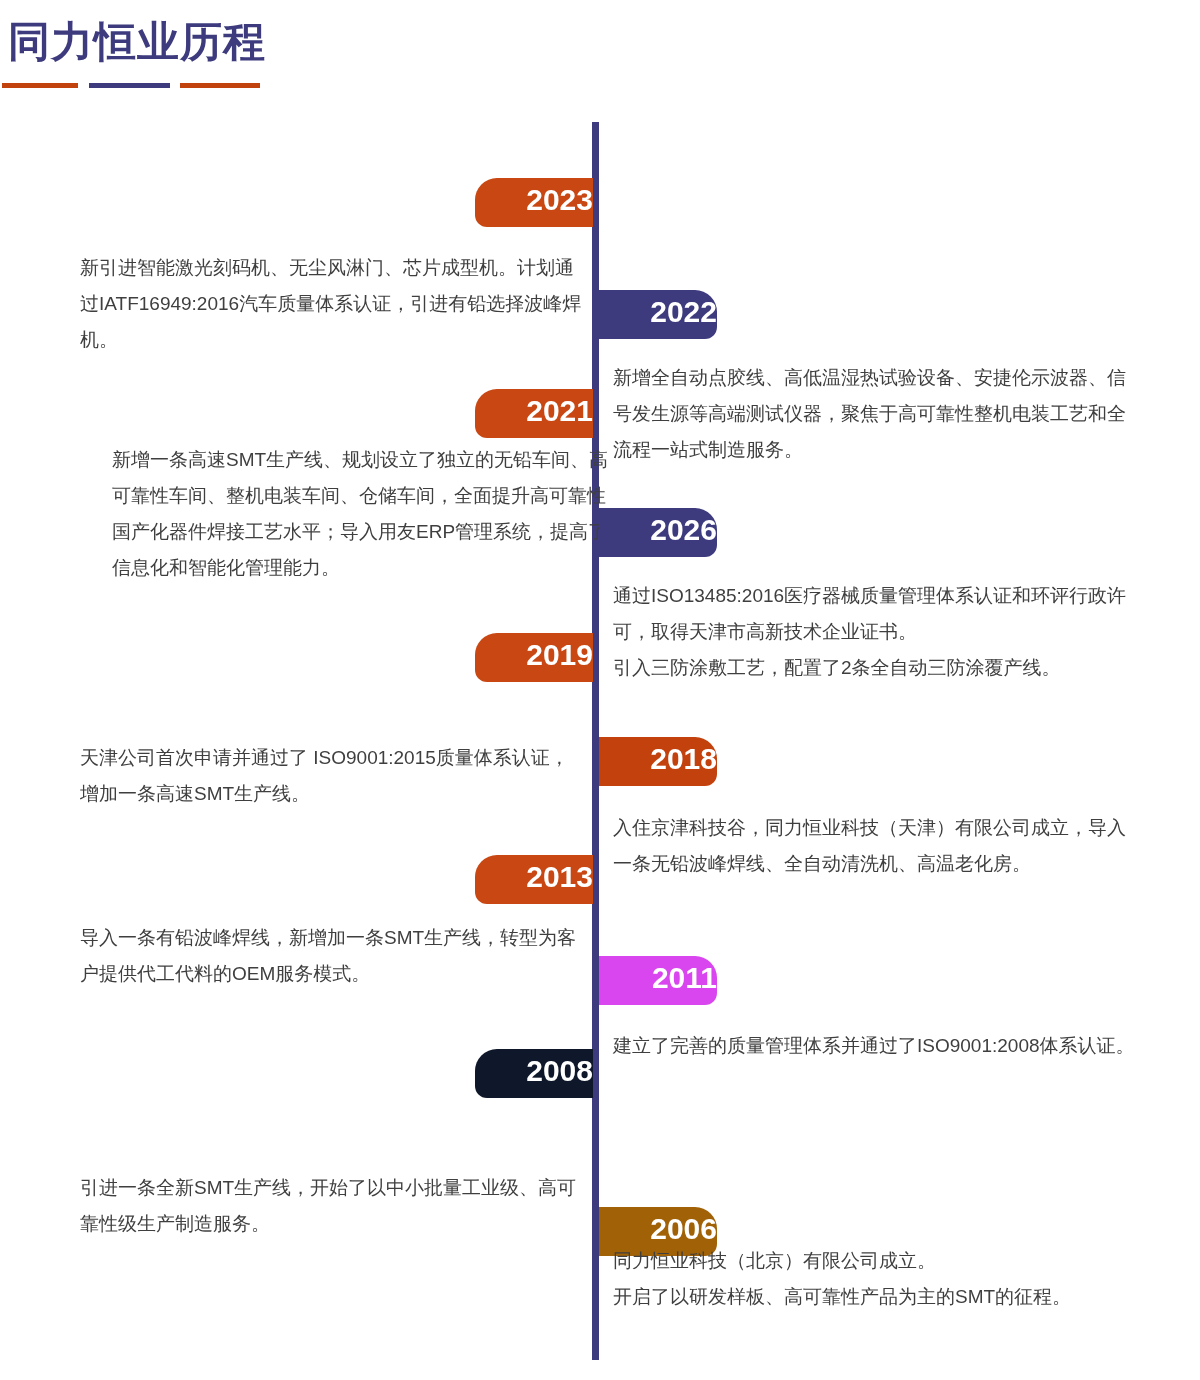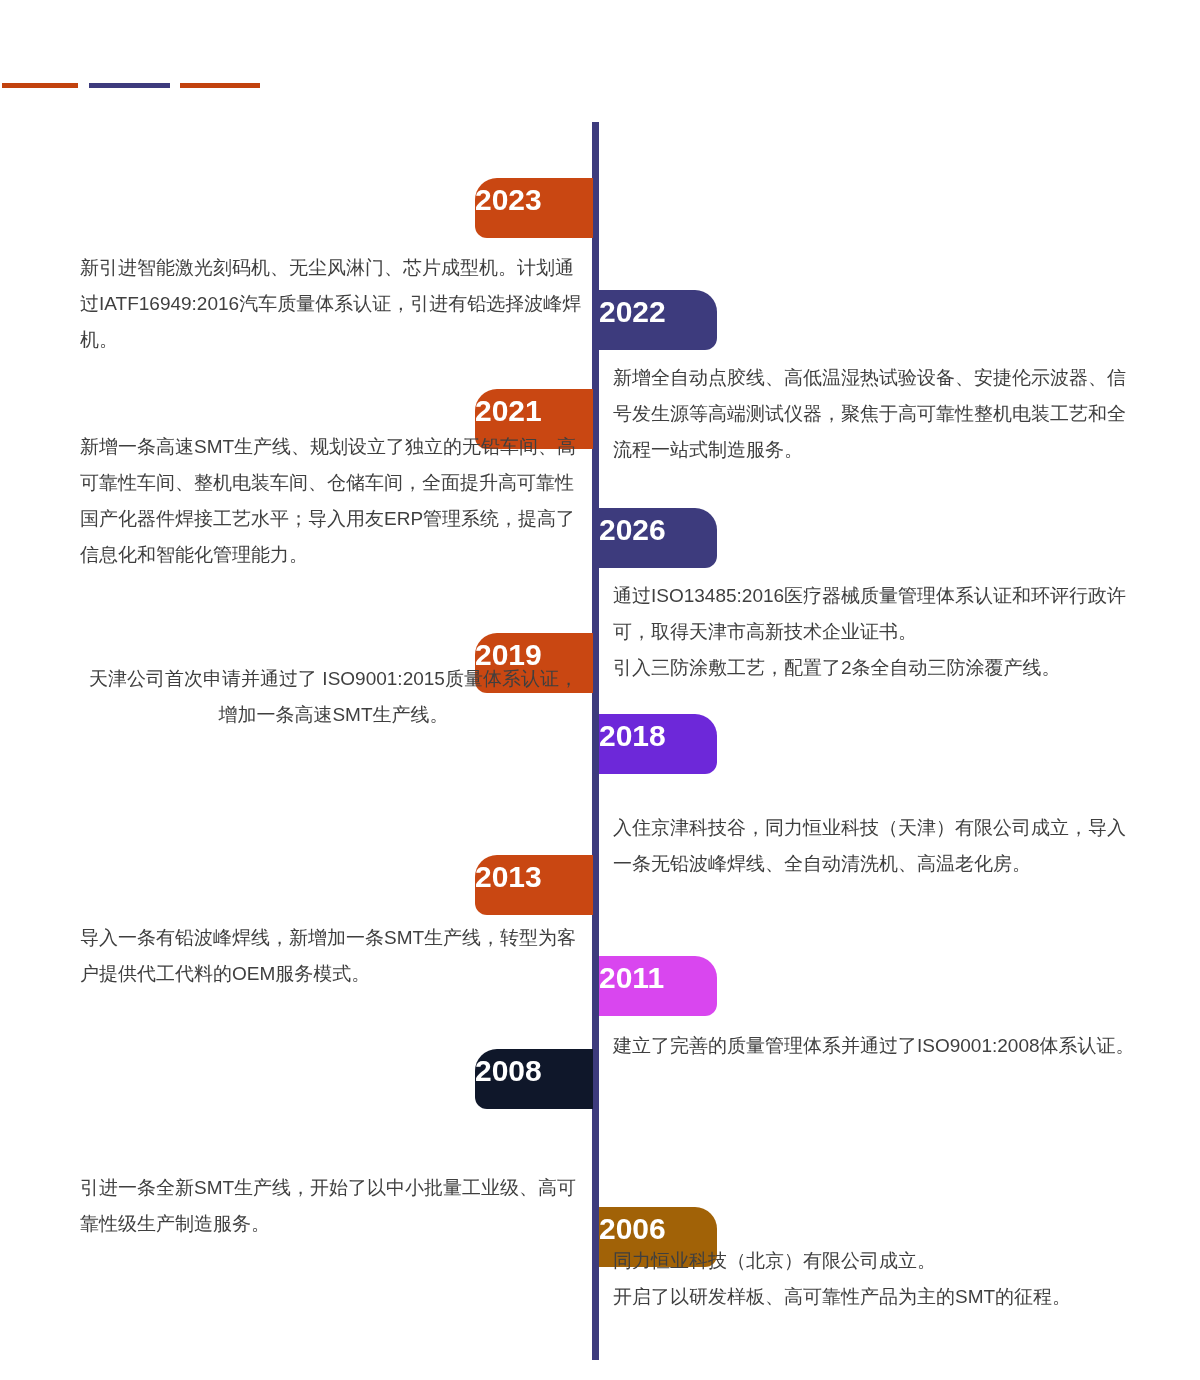--- a/index.html
+++ b/index.html
@@ -29,78 +29,79 @@
     position: absolute;
     left: 592px;
     top: 122px;
     width: 7px;
     height: 1238px;
     background: #3d3b7d;
   }
   .badge {
     position: absolute;
     width: 118px;
-    height: 60px;
+    height: 49px;
     line-height: 44px;
-    text-align: left;
+    text-align: right;
     color: #ffffff;
     font-size: 30px;
     font-weight: bold;
   }
   .badge.left  { right: 607px; border-radius: 22px 0 0 12px; }
   .badge.right { left: 599px;  border-radius: 0 22px 12px 0; }
   .entry-text {
     position: absolute;
     font-size: 19px;
     line-height: 36px;
     color: #3f3f3f;
     white-space: pre-line;
   }
   .entry-text.left  { left: 80px;  width: 507px; }
   .entry-text.right { left: 613px; width: 527px; }
 </style>
 </head>
 <body>
 
 <div class="canvas">
+  <h1 class="page-title">同力恒业历程</h1>
   <span class="bar bar-o1"></span>
   <span class="bar bar-p"></span>
   <span class="bar bar-o2"></span>
 
   <div class="axis"></div>
 
   <div id="milestones">
   <div class="milestone">
     <div class="badge left" style="top: 178px; background: rgb(201, 71, 18);">2023</div>
     <div class="entry-text left" style="top: 250px;">新引进智能激光刻码机、无尘风淋门、芯片成型机。计划通过IATF16949:2016汽车质量体系认证，引进有铅选择波峰焊机。</div>
   </div>
 
   <div class="milestone">
     <div class="badge right" style="top: 290px; background: rgb(61, 59, 125);">2022</div>
     <div class="entry-text right" style="top: 360px;">新增全自动点胶线、高低温湿热试验设备、安捷伦示波器、信号发生源等高端测试仪器，聚焦于高可靠性整机电装工艺和全流程一站式制造服务。</div>
   </div>
 
   <div class="milestone">
     <div class="badge left" style="top: 389px; background: rgb(201, 71, 18);">2021</div>
-    <div class="entry-text left" style="top: 429px;">新增一条高速SMT生产线、规划设立了独立的无铅车间、高可靠性车间、整机电装车间、仓储车间，全面提升高可靠性国产化器件焊接工艺水平；导入用友ERP管理系统，提高了信息化和智能化管理能力。</div>
+    <div class="entry-text left" style="top: 442px; margin-left: 32px;">新增一条高速SMT生产线、规划设立了独立的无铅车间、高可靠性车间、整机电装车间、仓储车间，全面提升高可靠性国产化器件焊接工艺水平；导入用友ERP管理系统，提高了信息化和智能化管理能力。</div>
   </div>
 
   <div class="milestone">
     <div class="badge right" style="top: 508px; background: rgb(61, 59, 125);">2026</div>
     <div class="entry-text right" style="top: 578px;">通过ISO13485:2016医疗器械质量管理体系认证和环评行政许可，取得天津市高新技术企业证书。
 引入三防涂敷工艺，配置了2条全自动三防涂覆产线。</div>
   </div>
 
   <div class="milestone">
     <div class="badge left" style="top: 633px; background: rgb(201, 71, 18);">2019</div>
-    <div class="entry-text left" style="top: 661px; text-align: center;">天津公司首次申请并通过了 ISO9001:2015质量体系认证，增加一条高速SMT生产线。</div>
+    <div class="entry-text left" style="top: 740px;">天津公司首次申请并通过了 ISO9001:2015质量体系认证，增加一条高速SMT生产线。</div>
   </div>
 
   <div class="milestone">
-    <div class="badge right" style="top: 714px; background: #6d28d9;">2018</div>
+    <div class="badge right" style="top: 737px; background: #c2410c;">2018</div>
     <div class="entry-text right" style="top: 810px;">入住京津科技谷，同力恒业科技（天津）有限公司成立，导入一条无铅波峰焊线、全自动清洗机、高温老化房。</div>
   </div>
 
   <div class="milestone">
     <div class="badge left" style="top: 855px; background: rgb(201, 71, 18);">2013</div>
     <div class="entry-text left" style="top: 920px;">导入一条有铅波峰焊线，新增加一条SMT生产线，转型为客户提供代工代料的OEM服务模式。</div>
   </div>
 
   <div class="milestone">
     <div class="badge right" style="top: 956px; background: #d946ef;">2011</div>

